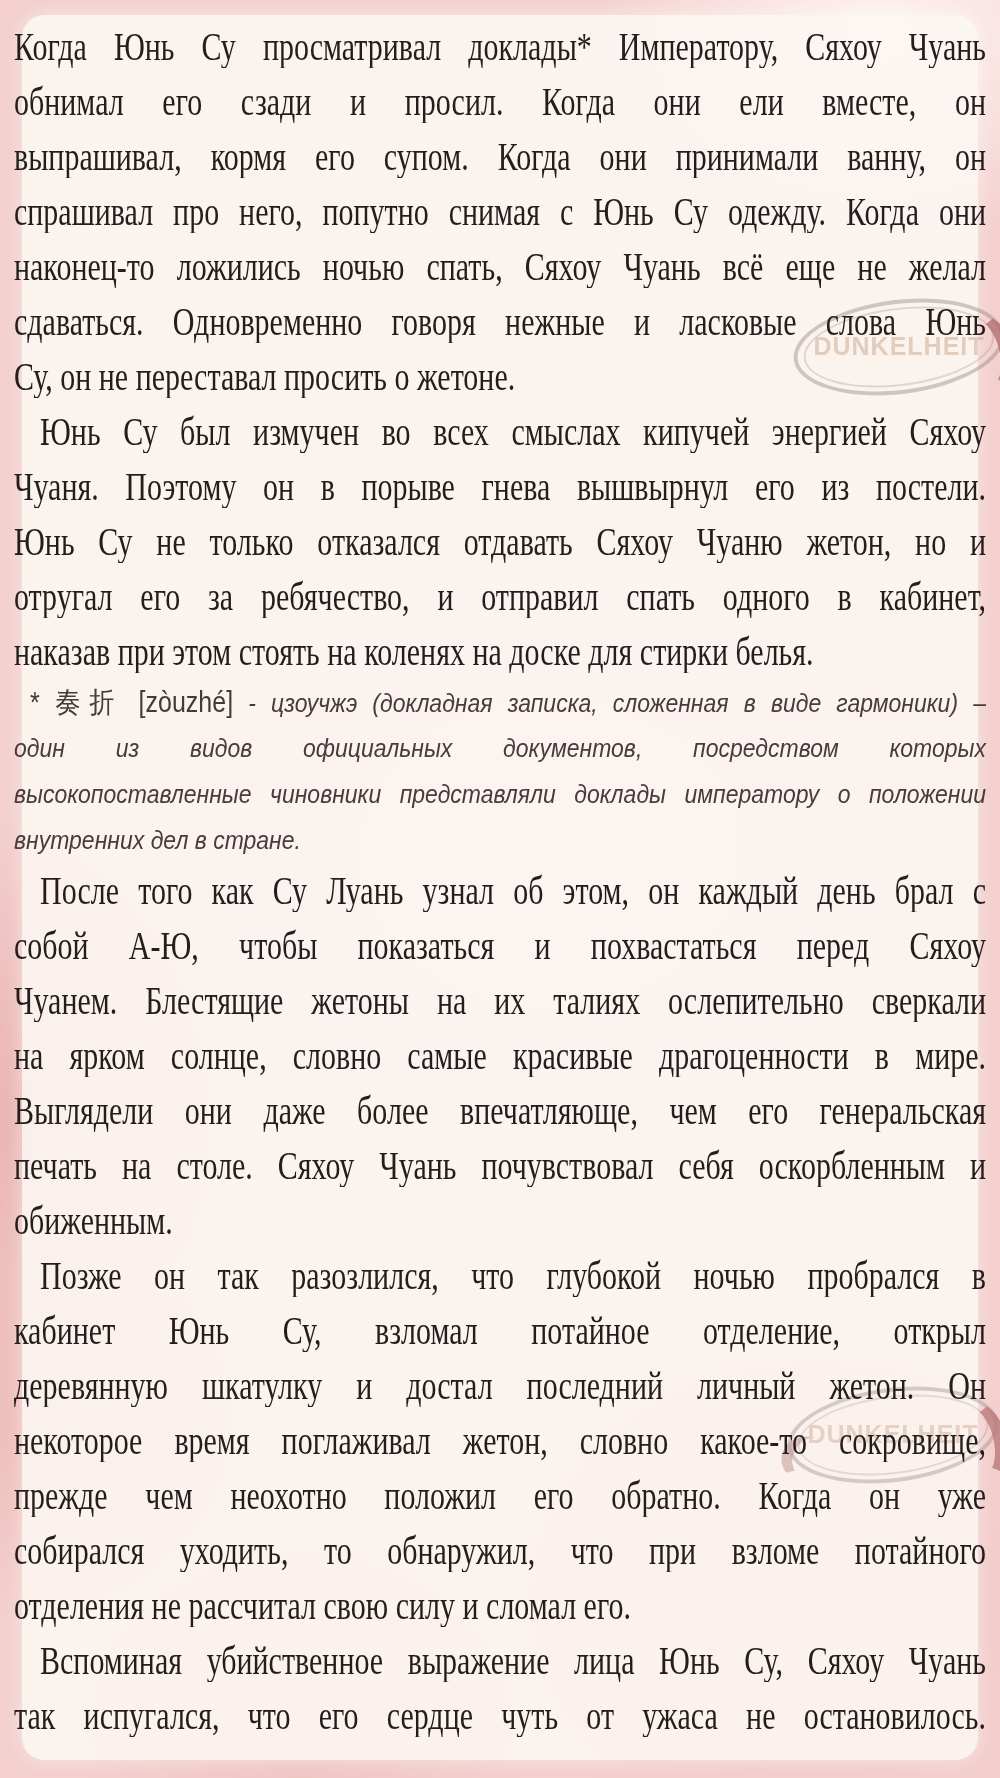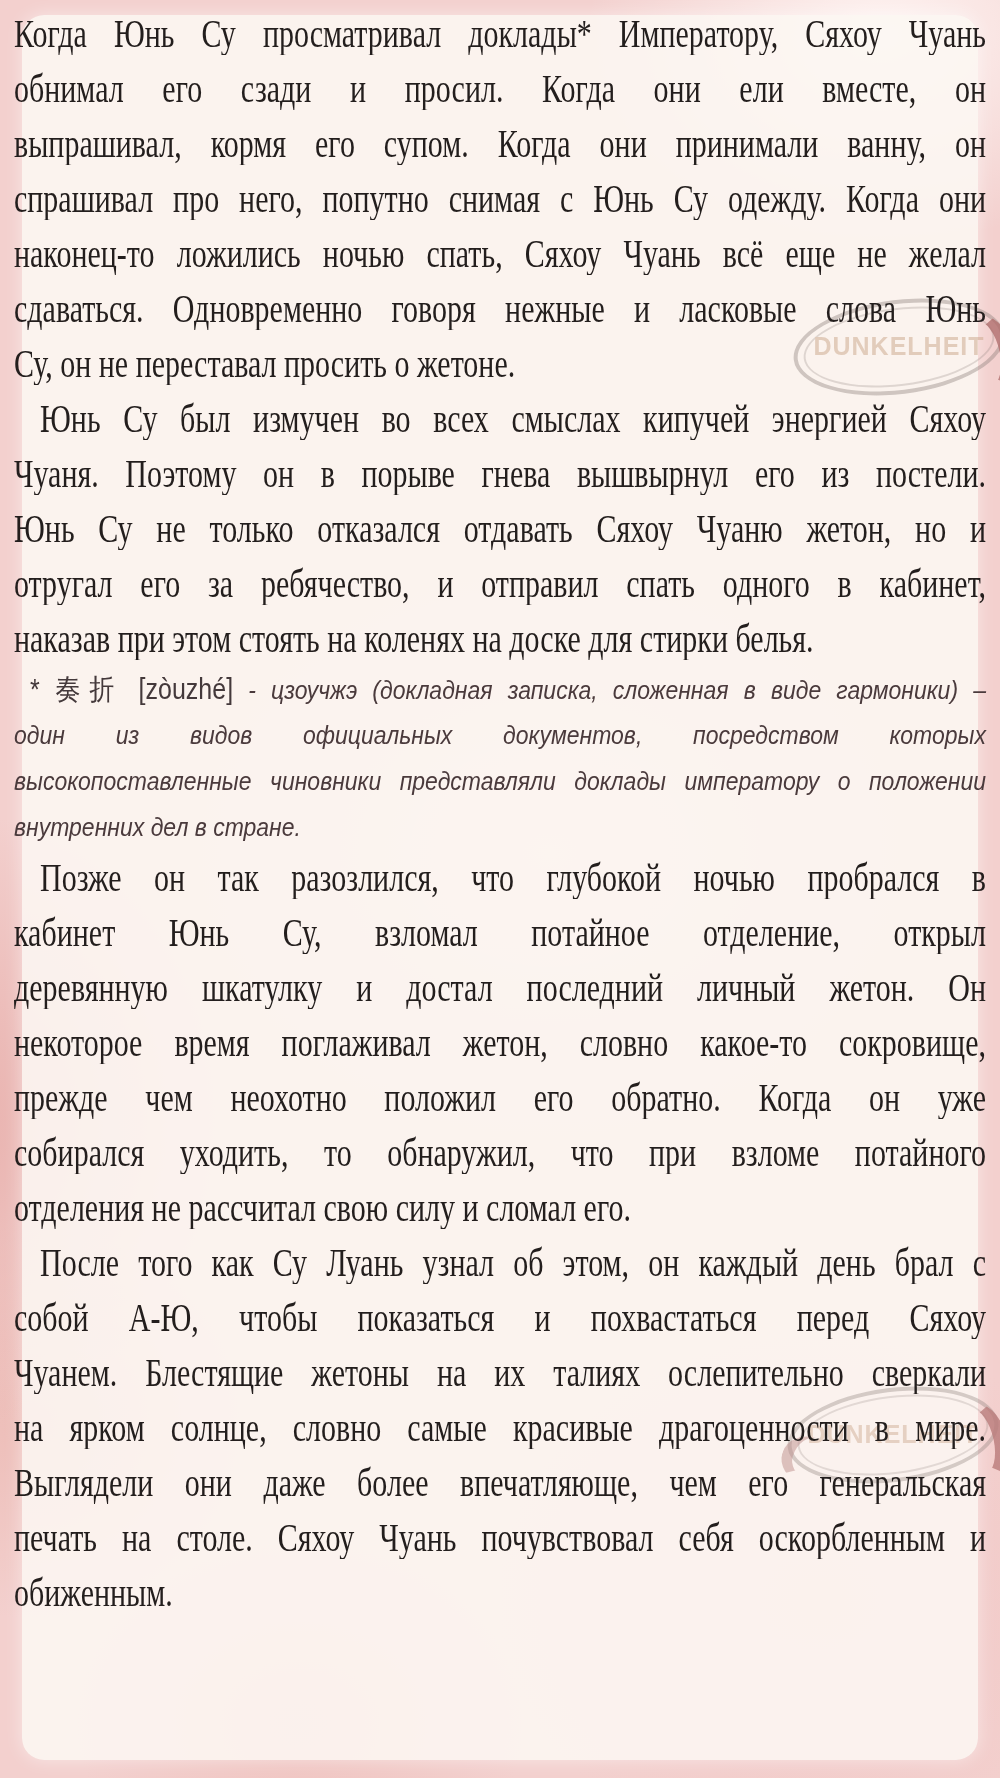--- a/index.html
+++ b/index.html
@@ -13,21 +13,21 @@
       radial-gradient(460px 380px at 82% 90%, rgba(241,198,196,.75), rgba(241,198,196,0) 70%),
       radial-gradient(320px 260px at 30% 97%, rgba(238,190,186,.7), rgba(238,190,186,0) 70%),
       #f3d0ce;
     font-family:"Liberation Serif","DejaVu Serif",serif;
   }
   .paper{
     position:absolute;left:22px;top:15px;width:956px;height:1745px;
     border-radius:22px;background:rgba(252,247,243,.88);
     box-shadow:0 0 18px rgba(255,255,255,.5);
   }
-  .content{position:absolute;left:14px;right:14px;top:6px;z-index:2;}
+  .content{position:absolute;left:14px;right:14px;top:19px;z-index:2;}
   .line{
     font-size:30px;height:55px;line-height:55px;color:#231e1d;
     text-align:justify;text-align-last:justify;
     transform:scaleY(1.30);transform-origin:50% 50%;
   }
   .line.left{text-align-last:left;}
   .line.ind{padding-left:26px;}
   .fline{
     font-family:"Liberation Sans","DejaVu Sans",sans-serif;font-style:italic;
     font-size:23px;height:46px;line-height:46px;color:#4a3a3c;
@@ -93,33 +93,37 @@
   <div>
     <div class="fline ind">
       <span class="fnm">* 奏折 [zòuzhé]</span><span> - цзоучжэ (докладная записка, сложенная в виде гармоники) –</span>
     </div>
     <div class="fline">один из видов официальных документов, посредством которых</div>
     <div class="fline">высокопоставленные чиновники представляли доклады императору о положении</div>
     <div class="fline left">внутренних дел в стране.</div>
   </div>
 
   <div>
+    <div class="line ind">После того как Су Луань узнал об этом, он каждый день брал с</div>
+    <div class="line">собой А-Ю, чтобы показаться и похвастаться перед Сяхоу</div>
+    <div class="line">Чуанем. Блестящие жетоны на их талиях ослепительно сверкали</div>
+    <div class="line">на ярком солнце, словно самые красивые драгоценности в мире.</div>
+    <div class="line">Выглядели они даже более впечатляюще, чем его генеральская</div>
+    <div class="line">печать на столе. Сяхоу Чуань почувствовал себя оскорбленным и</div>
+    <div class="line left">обиженным.</div>
+  </div>
+
+  <div>
     <div class="line ind">Позже он так разозлился, что глубокой ночью пробрался в</div>
     <div class="line">кабинет Юнь Су, взломал потайное отделение, открыл</div>
     <div class="line">деревянную шкатулку и достал последний личный жетон. Он</div>
     <div class="line">некоторое время поглаживал жетон, словно какое-то сокровище,</div>
     <div class="line">прежде чем неохотно положил его обратно. Когда он уже</div>
     <div class="line">собирался уходить, то обнаружил, что при взломе потайного</div>
     <div class="line left">отделения не рассчитал свою силу и сломал его.</div>
   </div>
 
   <div>
-    <div class="line ind">После того как Су Луань узнал об этом, он каждый день брал с</div>
-    <div class="line">собой А-Ю, чтобы показаться и похвастаться перед Сяхоу</div>
-    <div class="line">Чуанем. Блестящие жетоны на их талиях ослепительно сверкали</div>
-    <div class="line">на ярком солнце, словно самые красивые драгоценности в мире.</div>
-    <div class="line">Выглядели они даже более впечатляюще, чем его генеральская</div>
-    <div class="line">печать на столе. Сяхоу Чуань почувствовал себя оскорбленным и</div>
-    <div class="line left">обиженным.</div>
+    <div class="line ind">Вспоминая убийственное выражение лица Юнь Су, Сяхоу Чуань</div>
+    <div class="line">так испугался, что его сердце чуть от ужаса не остановилось.</div>
   </div>
-
 
 </div>
 
 </body></html>

